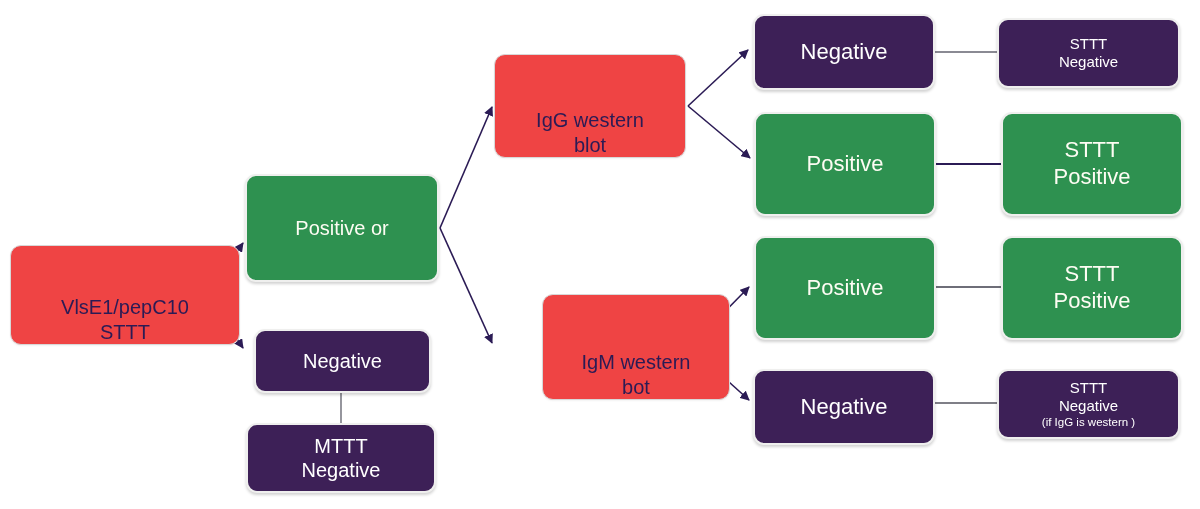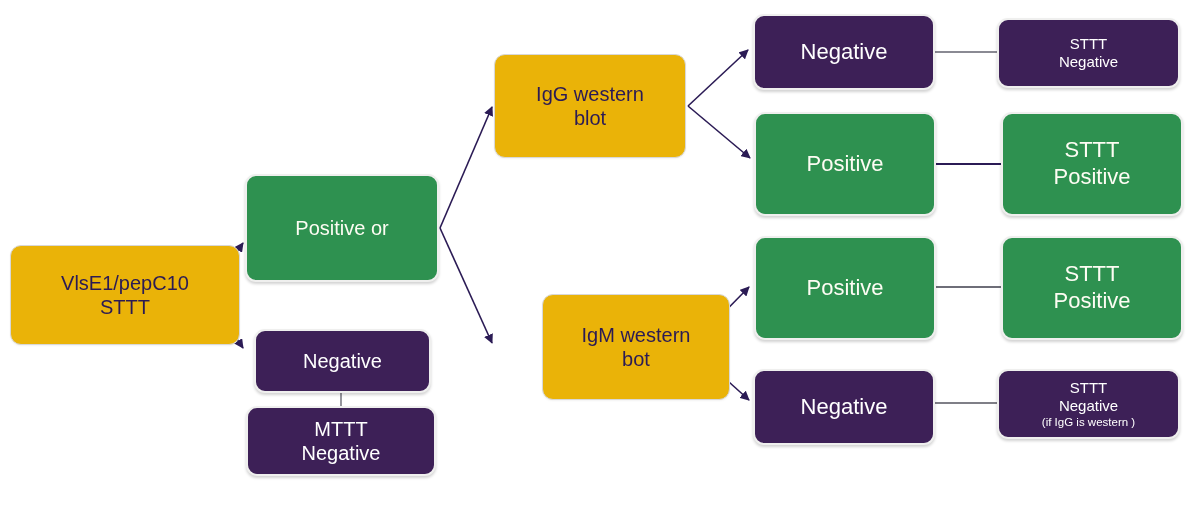--- a/index.html
+++ b/index.html
@@ -32,24 +32,25 @@
     align-items: center;
     justify-content: center;
     text-align: center;
     border-radius: 11px;
     line-height: 1.22;
   }
   .node .ln { display: block; width: 100%; }
 
   
   .node.white {
-    background: #eab308;
+    background: #ef4444;
     border: 1.5px solid #d8d8d8;
     color: #2b1b55;
     box-shadow: 0 1px 2px rgba(0,0,0,0.05);
+    justify-content: flex-end;
   }
   
   .node.green {
     background: #2e9150;
     border: 2px solid #efefee;
     color: #fdfcf3;
     box-shadow: 0 2px 3px rgba(0,0,0,0.18);
   }
   
   .node.purple {
@@ -110,21 +111,21 @@
   </div>
 
   <div class="node green fs-21" style="left:245px; top:174px; width:194px; height:108px;">
     <span class="ln">Positive or</span>
   </div>
 
   <div class="node purple fs-20" style="left:254px; top:329px; width:177px; height:64px;">
     <span class="ln">Negative</span>
   </div>
 
-  <div class="node purple fs-21" style="left:246px; top:406px; width:190px; height:70px;">
+  <div class="node purple fs-21" style="left:246px; top:423px; width:190px; height:70px;">
     <span class="ln">MTTT</span>
     <span class="ln">Negative</span>
   </div>
 
   <div class="node white fs-20" style="left:494px; top:54px; width:192px; height:104px;">
     <span class="ln">IgG western</span>
     <span class="ln">blot</span>
   </div>
 
   <div class="node white fs-20" style="left:501px; top:294px; width:188px; height:106px;margin-left:41px;">

